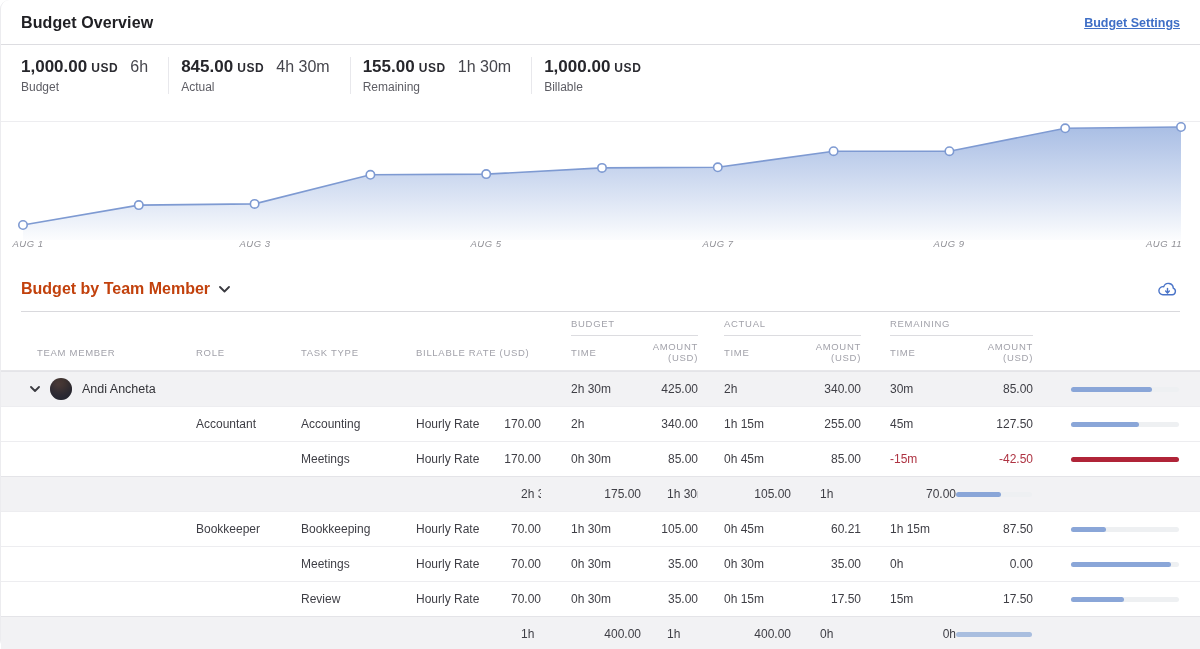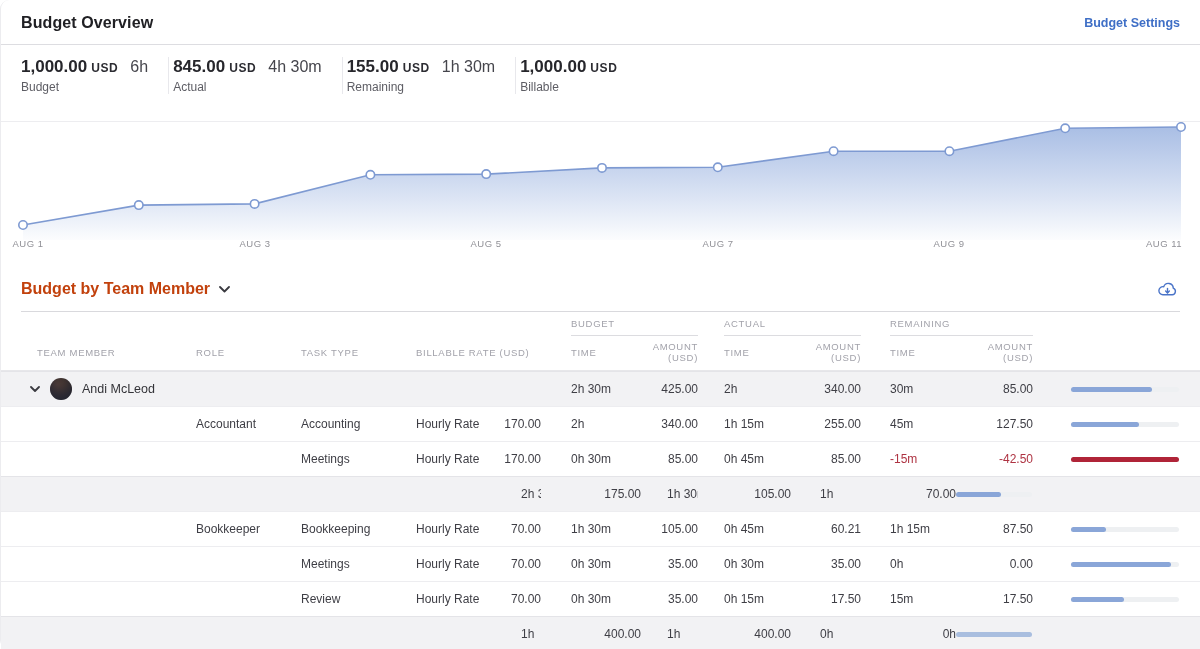--- a/index.html
+++ b/index.html
@@ -4,39 +4,39 @@
 <style>
   * { margin:0; padding:0; box-sizing:border-box; }
   html,body { width:1200px; height:649px; overflow:hidden; background:#ffffff;
     font-family:"Liberation Sans", sans-serif; color:#3c3c42; }
   .page { width:1200px; height:649px; border-left:1px solid #ececef; position:relative;border-radius:9px; }
 
   
   .top-header { display:flex; justify-content:space-between; align-items:center;
     padding:14px 20px 12px 20px; }
   .page-title { font-size:16px; font-weight:bold; color:#202024; letter-spacing:.1px; }
-  .settings-link { font-size:12.5px; font-weight:bold; cursor:pointer; }
+  .settings-link { font-size:12.5px; font-weight:bold; text-decoration:underline; cursor:pointer; }
   .hr { border-bottom:1px solid #dddde1; margin:0 0 0 0; }
   .hr.inset { margin:0 20px; }
 
   
   .stats { display:flex; align-items:flex-start; padding:12px 20px 0 20px; height:76px; }
-  .stat { padding-right:20px; margin-right:4px; border-right:1px solid #e8e8ec; }
+  .stat { padding-right:20px; margin-right:12px; border-right:1px solid #e8e8ec; }
   .stat:nth-child(1){ min-width:135px; }
   .stat:nth-child(2){ min-width:160px; }
   .stat:nth-child(3){ min-width:160px; }
   .stat:last-child { border-right:none; }
   .stat-line { display:flex; align-items:baseline; white-space:nowrap; }
   .stat-amount { font-size:17px; font-weight:bold; color:#26262b; }
   .stat-cur { font-size:12px; font-weight:bold; color:#2c2c32; letter-spacing:.6px; margin-left:4px; }
   .stat-time { font-size:16px; font-weight:normal; color:#45454c; margin-left:12px; }
   .stat-label { font-size:12px; color:#5d5d64; margin-top:3px; }
 
   
-  .chart-wrap { height:130px; position:relative; }
+  .chart-wrap { height:130px; position:relative;font-style:italic; }
   .chart-wrap svg { display:block; }
 
   
   .section-header { display:flex; justify-content:space-between; align-items:center;
     padding:26px 20px 11px 20px; }
   .section-title-wrap { display:flex; align-items:center; gap:9px; cursor:pointer; }
   .section-title { font-size:16px; font-weight:bold; color:#c2410c; }
   .chev { stroke:#3a3a40; stroke-width:1.8; fill:none; stroke-linecap:round; stroke-linejoin:round; }
   .export-btn { background:none; border:none; cursor:pointer; padding:2px; line-height:0; }
 
@@ -184,21 +184,21 @@
     <div></div>
   </div>
 
   <div class="tbody" id="tbody">
       <div class="trow row member-row">
       <div class="cell member-cell">
         <svg class="chev row-chev" width="10" height="6" viewBox="0 0 10 6">
             <polyline points="1,1 5,5 9,1"></polyline>
           </svg>
         <span class="avatar" style="background:radial-gradient(circle at 35% 30%, #4e3c38, #2c2825);"></span>
-        <span class="mname">Andi McLeod</span>
+        <span class="mname">Andi Ancheta</span>
       </div>
       <div></div>
         <div></div>
         <div></div>
         <div></div>
       <div class="cell pl30">2h 30m</div>
       <div class="cell ra">425.00</div>
       <div class="cell pl26">2h</div>
       <div class="cell ra">340.00</div>
       <div class="cell pl29">30m</div>

